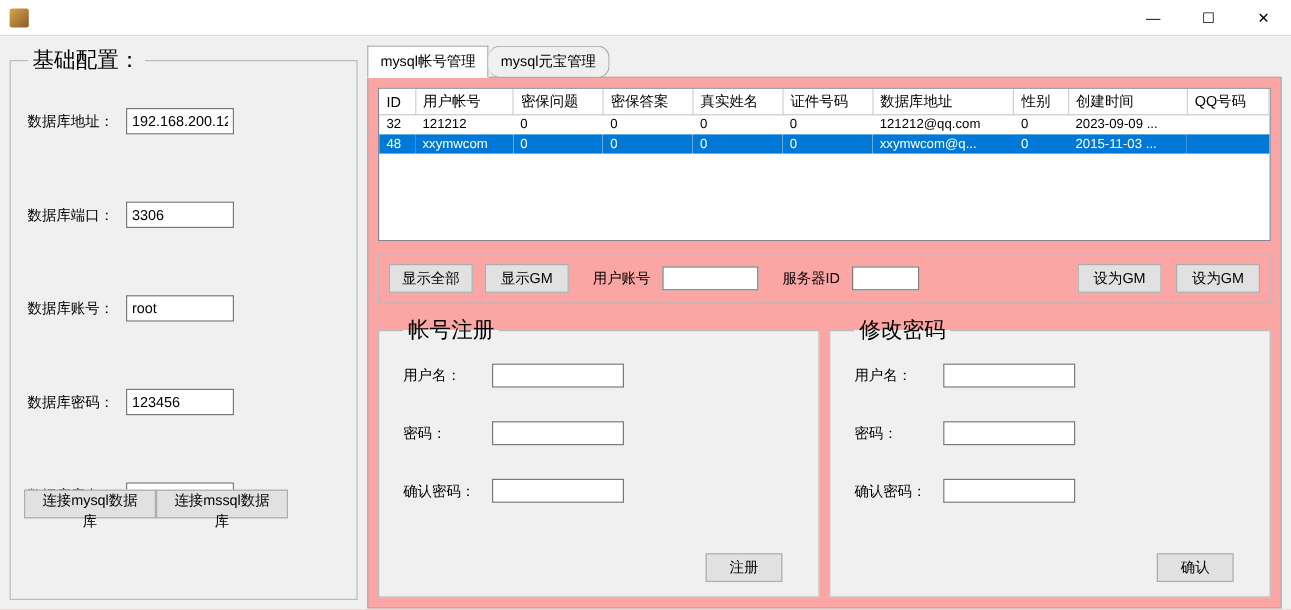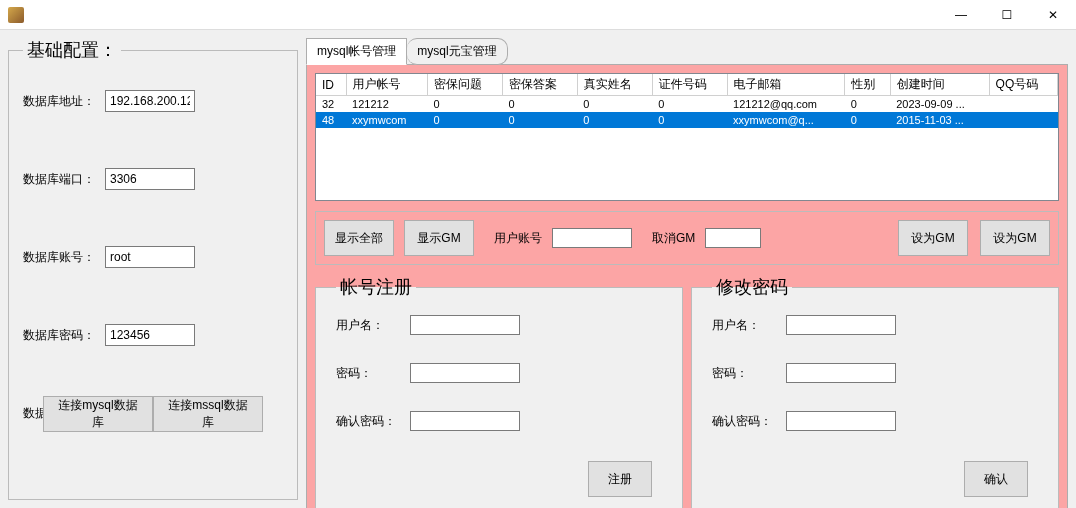--- a/index.html
+++ b/index.html
@@ -16,23 +16,23 @@
     fieldset { border: 1px solid #bbb; padding: 10px 14px; background: #f0f0f0; }
     legend { padding: 0 4px; font-size: 18px; }
     
     .left-panel { width: 290px; position: relative; }
     .left-panel fieldset { height: 100%; }
     .config-row { display: flex; align-items: center; margin-top: 18px; gap: 6px; }
     .config-row:first-child { margin-top: 6px; }
     .config-row label { width: 76px; }
     .config-row input { width: 90px; height: 22px; border: 1px solid #7a7a7a; padding: 2px 4px; font-size: 12px; background: #fff; }
     .config-gap { height: 38px; }
-    .btn-row { position: absolute; bottom: 68px; left: 12px; right: 12px; display: flex; justify-content: center; }
-    
-    button { height: 36px; padding: 0 10px; background: #e1e1e1; border: 1px solid #adadad; cursor: default; font-size: 12px; font-family: inherit; }
+    .btn-row { position: absolute; bottom: 68px; left: 12px; right: 12px; display: flex; justify-content: flex-start; }
+    
+    button { height: 24px; padding: 0 10px; background: #e1e1e1; border: 1px solid #adadad; cursor: default; font-size: 12px; font-family: inherit; }
     .btn-lg { width: 110px; }
     
     .right-panel { flex: 1; display: flex; flex-direction: column; }
     .tabs { display: flex; margin-bottom: -1px; z-index: 1; }
     .tab { padding: 4px 10px; border: 1px solid #adadad; background: #f0f0f0; margin-right: 0; font-size: 12px; cursor: default; }
     .tab.active { background: #fff; border-bottom: 1px solid #fff; text-align: right; }
     .tab:not(.active) { border-left: none; border-radius: 10px; }
     .tab-content { flex: 1; border: 1px solid #adadad; background: #fca5a5; padding: 8px; display: flex; flex-direction: column; gap: 10px; }
     
     .table-wrap { border: 1px solid #828790; background: #fff; height: 128px; overflow: hidden; }
@@ -113,21 +113,21 @@
       <div class="table-wrap">
         <table>
           <thead>
               <tr id="thead-row">
                 <th>ID</th>
                 <th>用户帐号</th>
                 <th>密保问题</th>
                 <th>密保答案</th>
                 <th>真实姓名</th>
                 <th>证件号码</th>
-                <th>电子邮箱</th>
+                <th>数据库地址</th>
                 <th>性别</th>
                 <th>创建时间</th>
                 <th>QQ号码</th>
               </tr>
             </thead>
           <tbody id="tbody">
               <tr>
                 <td>32</td>
                 <td>121212</td>
                 <td>0</td>
@@ -155,21 +155,21 @@
         </table>
       </div>
 
       <div class="filter-row">
         <button>显示全部</button>
         <button>显示GM</button>
         <span class="gap"></span>
         <label>用户账号</label>
         <input style="">
         <span class="gap"></span>
-        <label>取消GM</label>
+        <label>服务器ID</label>
         <input style="width: 56px;">
         <div class="filter-right">
           <button>设为GM</button>
           <button>设为GM</button>
         </div>
       </div>
 
       <div class="forms-row">
         <fieldset>
           <legend>帐号注册</legend>

